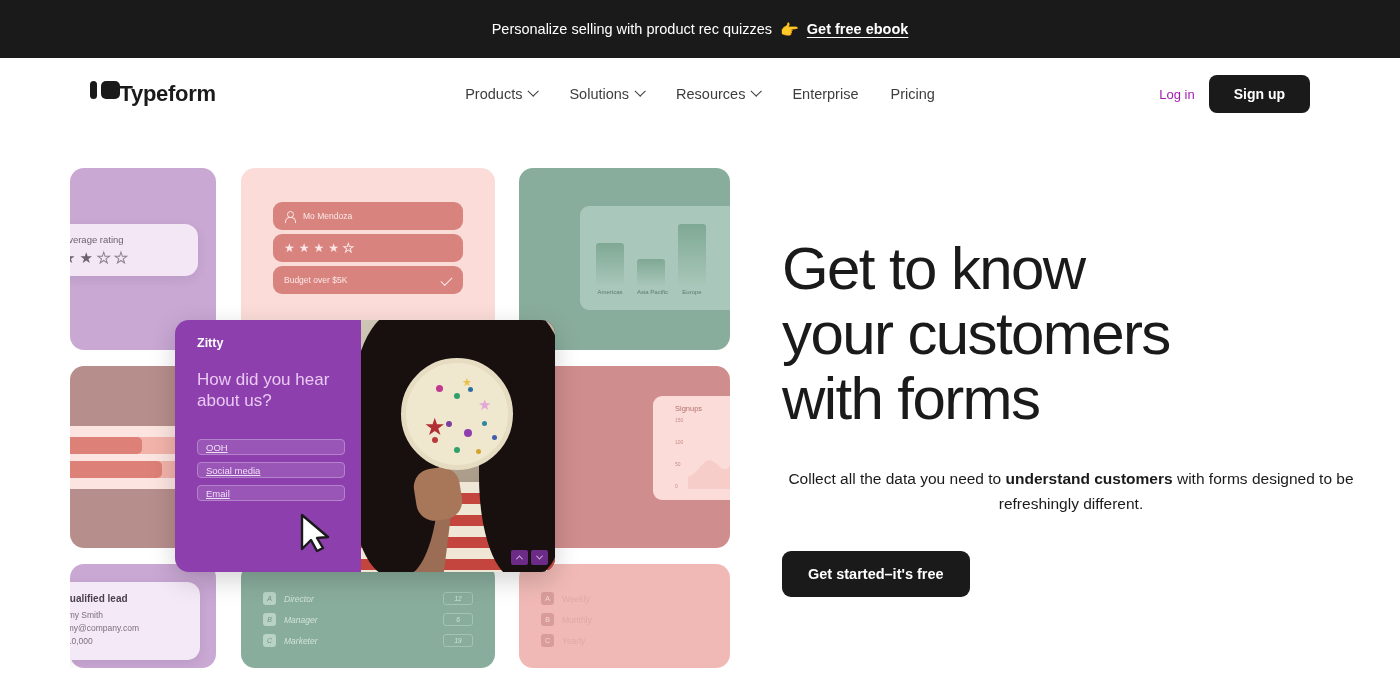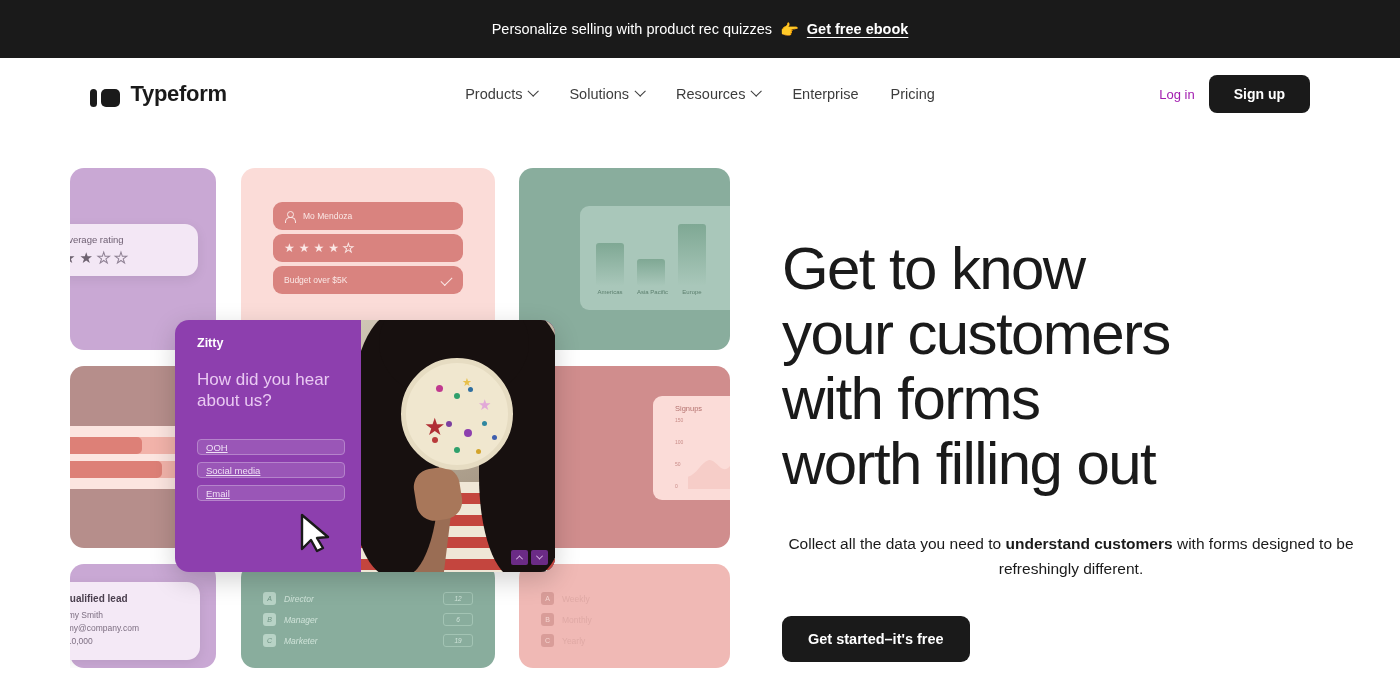--- a/index.html
+++ b/index.html
@@ -26,21 +26,21 @@
   }
 
   
   .header {
     height: 72px;
     background: #ffffff;
     display: flex; align-items: center;
     padding: 0 90px;
     position: relative;
   }
-  .brand { display: flex; align-items: flex-end; gap: 11px; cursor: pointer; }
+  .brand { display: flex; align-items: flex-start; cursor: pointer; }
   .brand-mark { display: flex; align-items: center; gap: 3.5px; }
   .brand-bar { width: 7px; height: 18px; background: #1a1a1a; border-radius: 3.5px; }
   .brand-sq { width: 19px; height: 18px; background: #1a1a1a; border-radius: 5px; }
   .brand-name { font-size: 22px; font-weight: 700; color: #1a1a1a; letter-spacing: -.3px; }
 
   .nav {
     position: absolute; left: 50%; transform: translateX(-50%);
     display: flex; align-items: center; gap: 32px;
   }
   .nav-item {
@@ -443,20 +443,19 @@
         </div>
       </div>
     </div>
   </div>
 
   <div class="copy">
     <h1 class="headline">
       <span>Get to know</span>
       <span>your customers</span>
       <span>with forms</span>
-      <span>worth filling out</span>
     </h1>
     <p class="sub">
       <span>Collect all the data you need to </span><b>understand customers</b><span> with forms designed to be refreshingly different.</span>
     </p>
     <button class="cta">Get started–it's free</button>
   </div>
 </div>
 
 </body></html>

